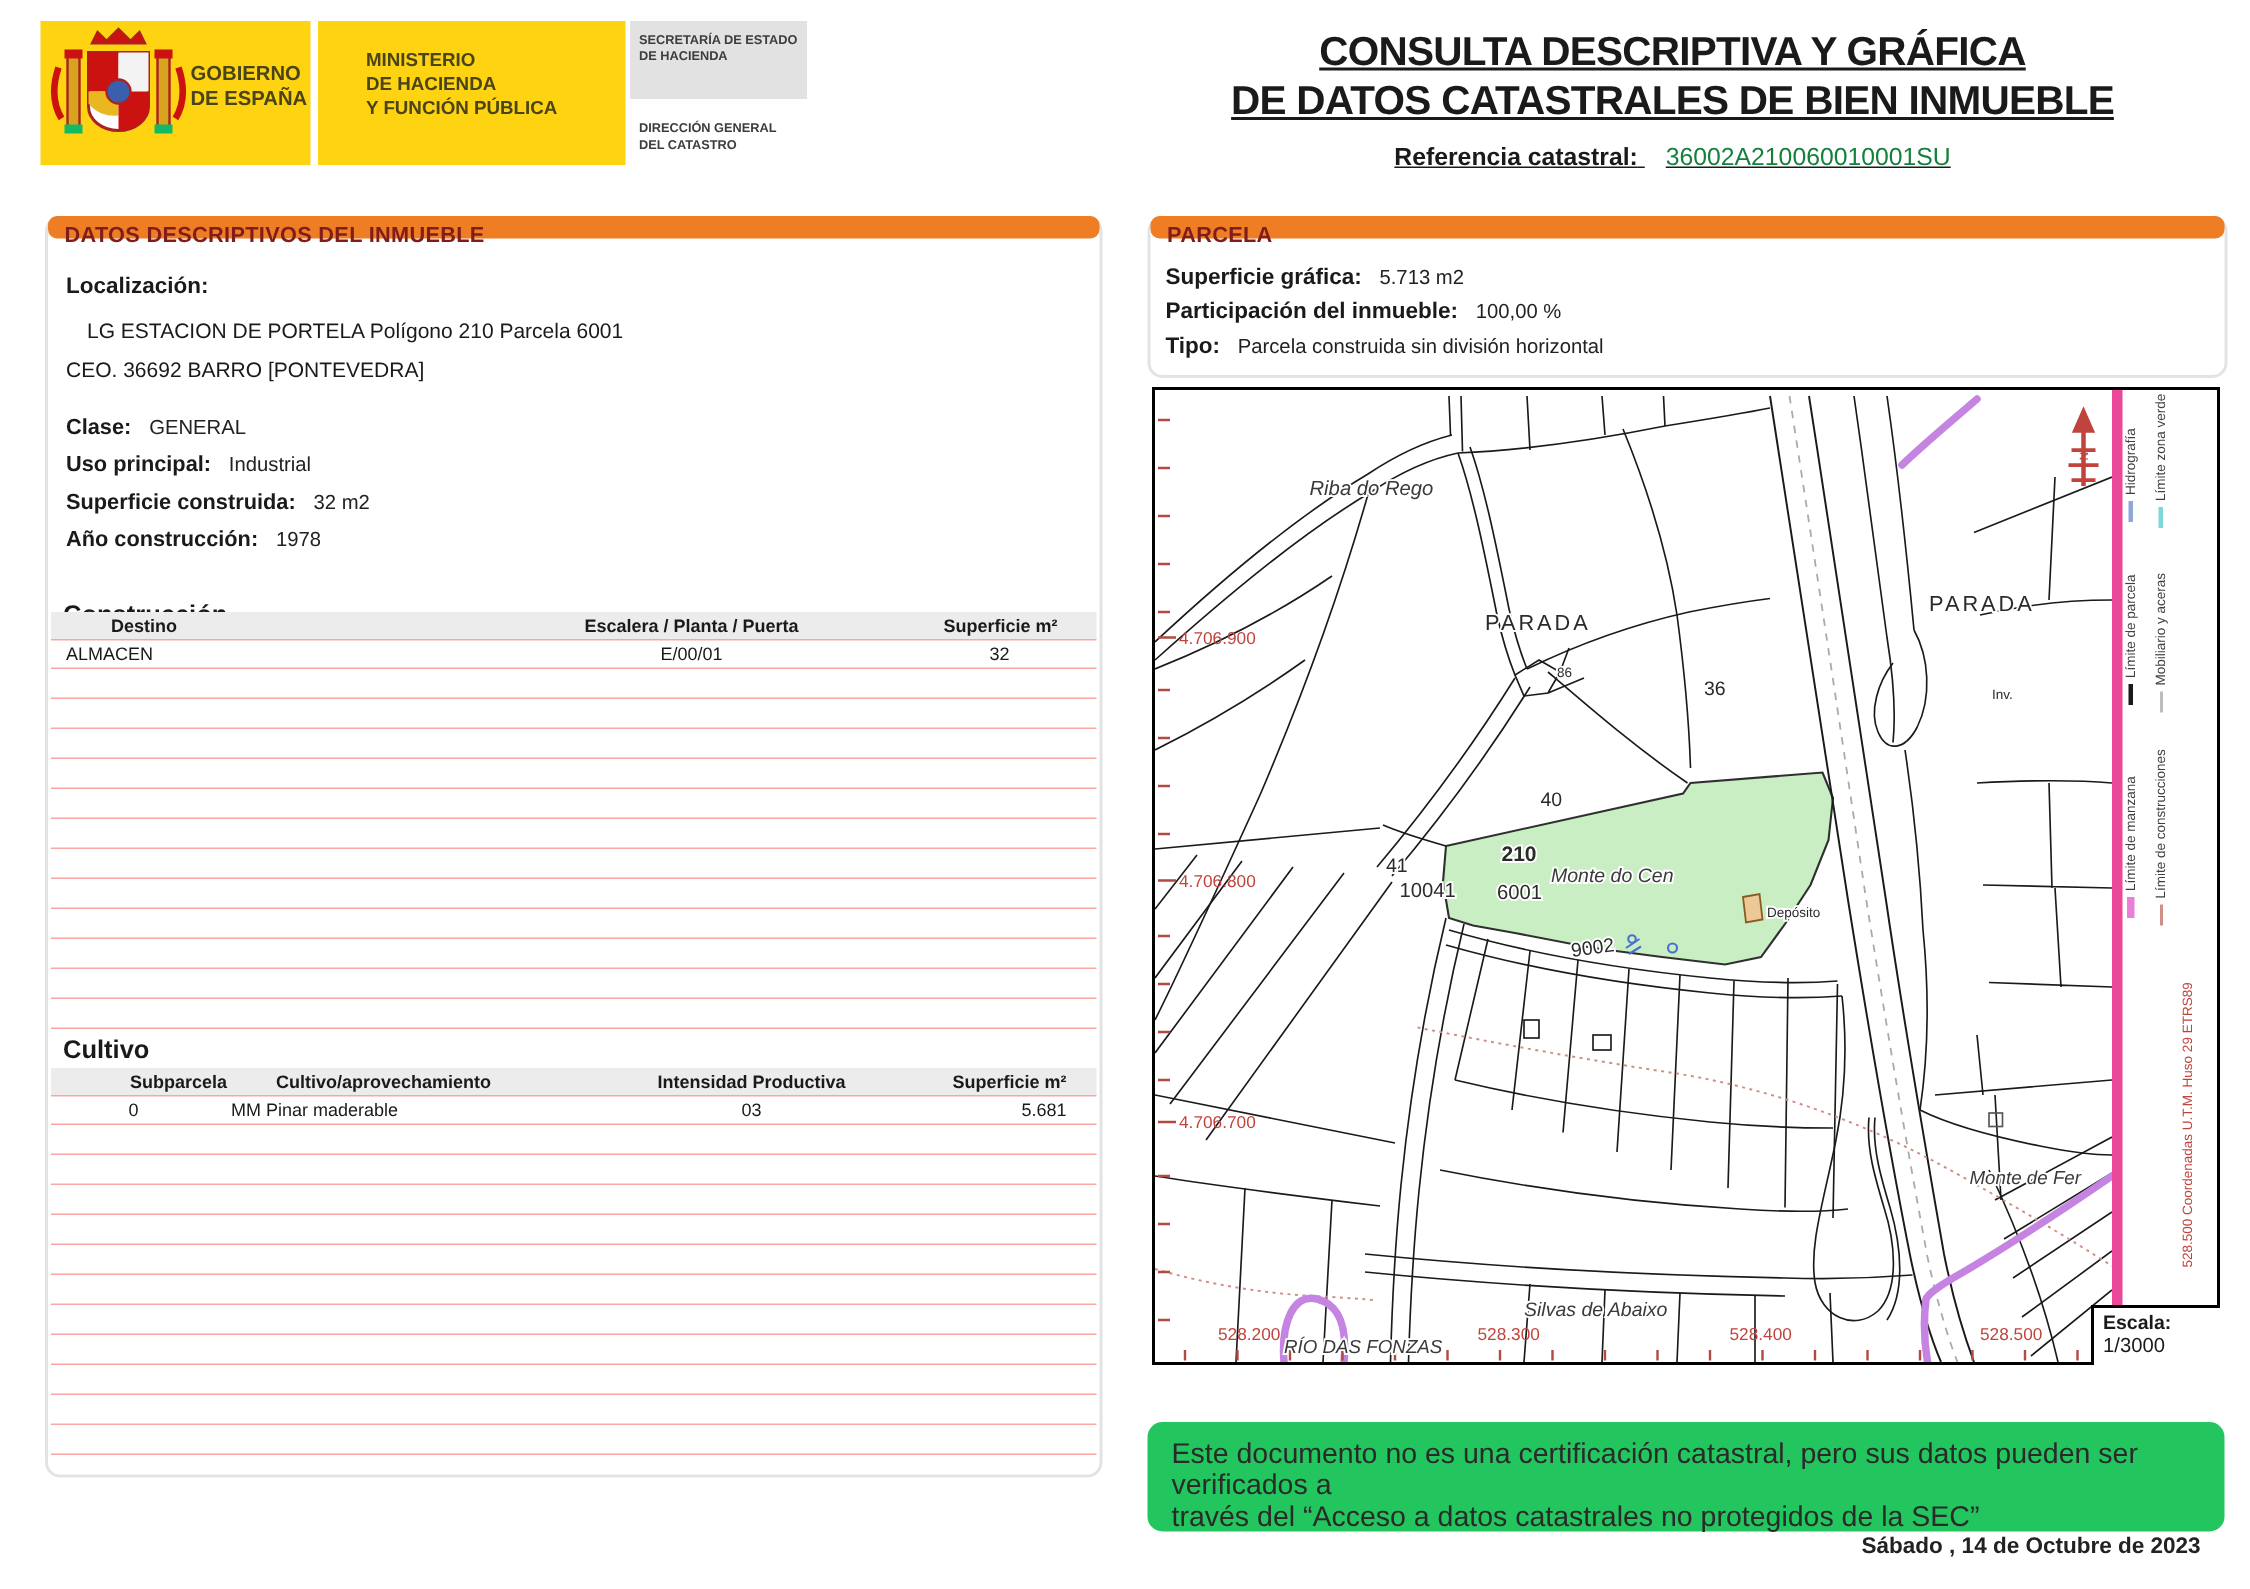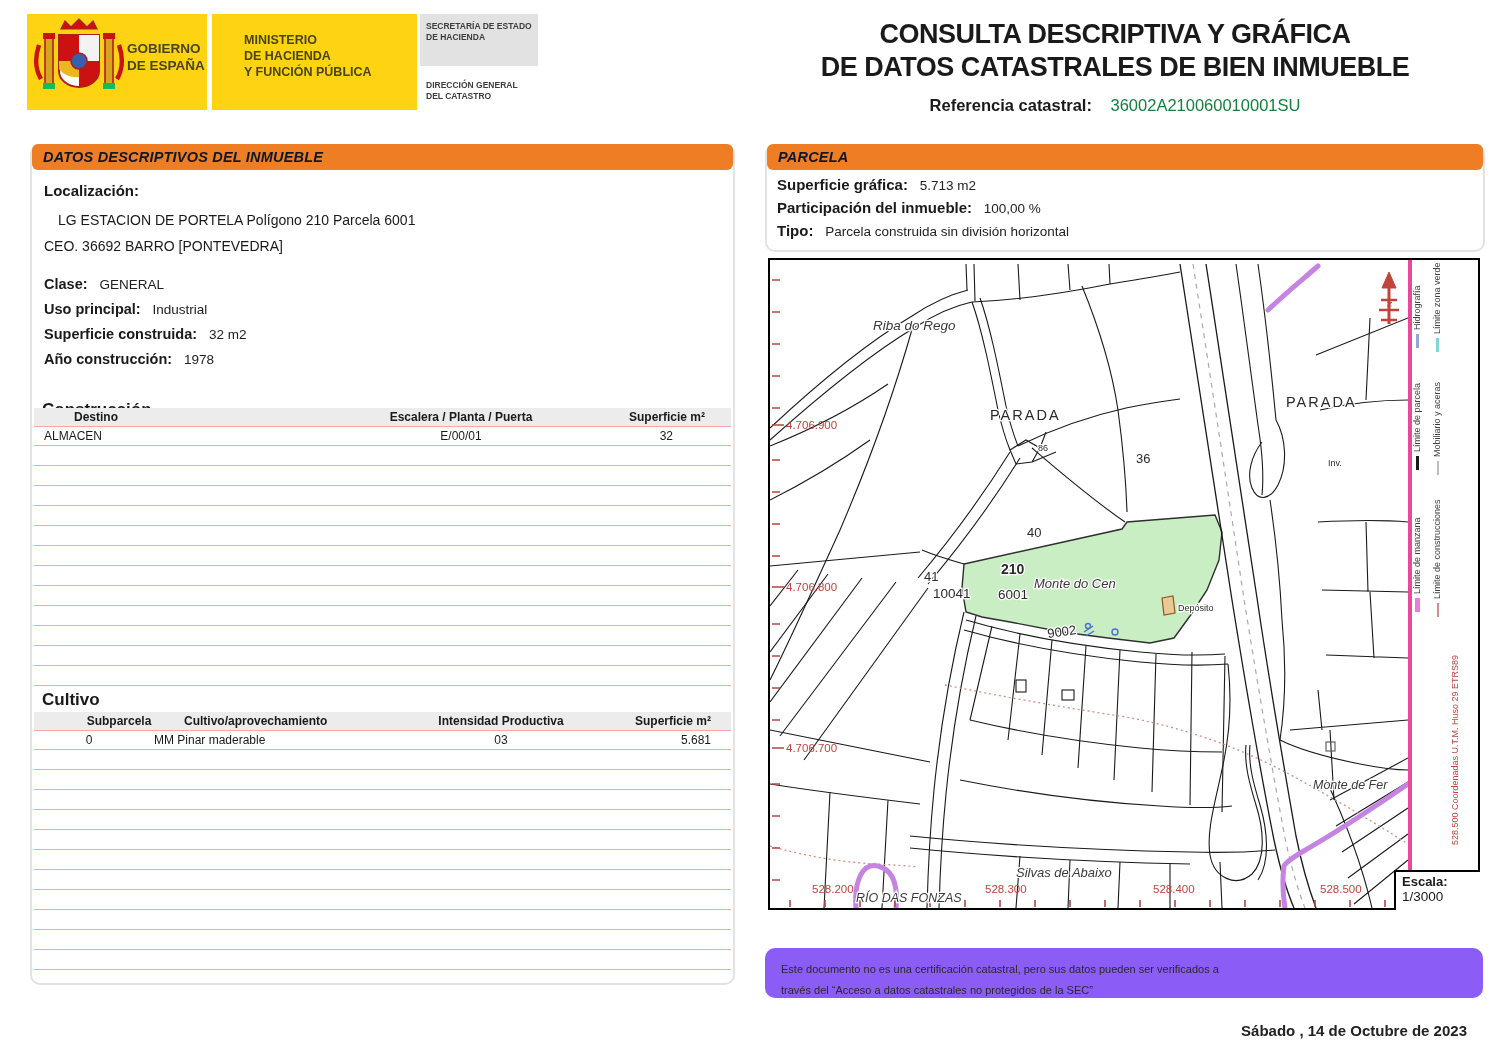--- a/index.html
+++ b/index.html
@@ -8,29 +8,29 @@
 
   
   .logoband{position:absolute;left:27px;top:14px;width:390px;height:96px;}
   .ybloc{position:absolute;top:0;height:96px;background:#fdd312;}
   .ybloc.a{left:0;width:180px;}
   .ybloc.b{left:185px;width:205px;}
   .govtxt{position:absolute;left:100px;top:26px;font-weight:bold;font-size:13.5px;line-height:17px;color:#4a4418;}
   .mintxt{position:absolute;left:32px;top:18px;font-weight:bold;font-size:12.5px;line-height:16px;color:#4a4418;}
   .greybox{position:absolute;left:420px;top:14px;width:118px;height:52px;background:#e2e2e2;padding:7px 0 0 6px;box-sizing:border-box;font-size:8.5px;font-weight:bold;color:#3d3d3d;line-height:11px;}
   .dgc{position:absolute;left:426px;top:80px;font-size:8.5px;font-weight:bold;color:#3d3d3d;line-height:11px;}
-  .titleblock{position:absolute;left:745px;top:18px;width:740px;text-align:center;}
+  .titleblock{position:absolute;left:745px;top:18px;width:740px;text-align:center;text-decoration:underline;}
   .t1{font-size:27px;font-weight:bold;letter-spacing:-.5px;line-height:33px;}
   .refrow{margin-top:12px;font-size:16.5px;}
   .refrow .rl{font-weight:bold;}
   .refrow .rv{margin-left:14px;color:#15803d;}
 
   
   .card{position:absolute;border:2px solid #e3e3e3;border-radius:10px;background:#fff;box-sizing:border-box;}
-  .obar{position:absolute;left:0;top:-2px;width:100%;height:26px;background:#ef7d23;border-radius:6px;color:#0f172a;font-weight:bold;font-size:14.5px;line-height:26px;padding-left:11px;box-sizing:border-box;letter-spacing:.2px;font-style:italic;}
+  .obar{position:absolute;left:0;top:-2px;width:100%;height:15px;background:#ef7d23;border-radius:6px;color:#7f1d1d;font-weight:bold;font-size:14.5px;line-height:26px;padding-left:11px;box-sizing:border-box;letter-spacing:.2px;}
   .leftcard{left:30px;top:144px;width:705px;height:841px;}
   .rightcard{left:765px;top:144px;width:720px;height:108px;}
 
   .lbl{font-weight:bold;font-size:14.5px;}
   .val{font-size:13.5px;color:#222;}
   .loc-label{position:absolute;left:12px;top:36px;font-size:15px;font-weight:bold;}
   .loc1{position:absolute;left:12px;top:66px;font-size:14px;margin-left:14px;}
   .loc2{position:absolute;left:12px;top:92px;font-size:14px;}
   .frow{position:absolute;left:12px;font-size:14px;}
   .frow .lbl{margin-right:8px;margin-top:48px;}
@@ -48,35 +48,35 @@
   .cr{text-align:right;padding-right:26px;}
   .cr2{text-align:right;padding-right:58px;}
   .cr3{text-align:right;padding-right:20px;}
 
   .pfrow{position:absolute;left:777px;font-size:13.5px;}
   .pfrow .lbl{font-size:15px;margin-right:8px;}
 
   
   .mapbox{position:absolute;left:768px;top:258px;width:712px;height:652px;border:2px solid #000;box-sizing:border-box;background:#fff;}
   .mapsvg{position:absolute;left:0;top:0;}
-  .legendstrip{position:absolute;top:0;right:0;width:70px;height:648px;border-left:4px solid #ec4899;background:#fff;box-sizing:border-box;}
+  .legendstrip{position:absolute;top:0;right:0;width:70px;height:648px;border-left:7px solid #ec4899;background:#fff;box-sizing:border-box;}
   .vl{position:absolute;transform-origin:0 100%;transform:rotate(-90deg);font-size:9px;white-space:nowrap;color:#3f3f3f;}
   .vl .sw{display:inline-block;width:14px;height:3px;margin-right:4px;vertical-align:middle;}
   .sw.manzana{background:#e87fd8;height:5px;}
   .sw.constru{background:#cf8f86;height:2px;}
   .sw.parcela{background:#1a1a1a;}
   .sw.mobil{background:#bdbdbd;height:2px;}
   .sw.hidro{background:#8fa8d8;}
   .sw.verde{background:#7fd8d8;}
   .vl.utm{color:#c1443c;font-size:9px;}
   .escala{position:absolute;right:-2px;bottom:-2px;width:86px;height:40px;background:#fff;border-top:2px solid #000;border-left:2px solid #000;box-sizing:border-box;padding:2px 6px;}
   .escala .el{font-weight:bold;font-size:13px;}
   .escala .ev{font-size:13.5px;}
 
-  .disclaimer{position:absolute;left:765px;top:948px;width:718px;height:50px;background:#8b5cf6;border-radius:10px;box-sizing:border-box;padding:11px 16px;font-size:11px;line-height:21px;color:#2a2a2a;}
+  .disclaimer{position:absolute;left:765px;top:948px;width:718px;height:73px;background:#22c55e;border-radius:10px;box-sizing:border-box;padding:11px 16px;font-size:19px;line-height:21px;color:#2a2a2a;}
   .datefoot{position:absolute;left:765px;top:1022px;width:702px;text-align:right;font-size:15px;font-weight:bold;color:#222;}
 
   
   .mt{font-family:"Liberation Sans",sans-serif;fill:#2b2b2b;paint-order:stroke;stroke:#ffffff;stroke-width:2.5px;}
   .it{font-style:italic;fill:#3a3a3a;}
   .red{fill:#c1443c;stroke:none;}
 </style>
 </head>
 <body>
 

